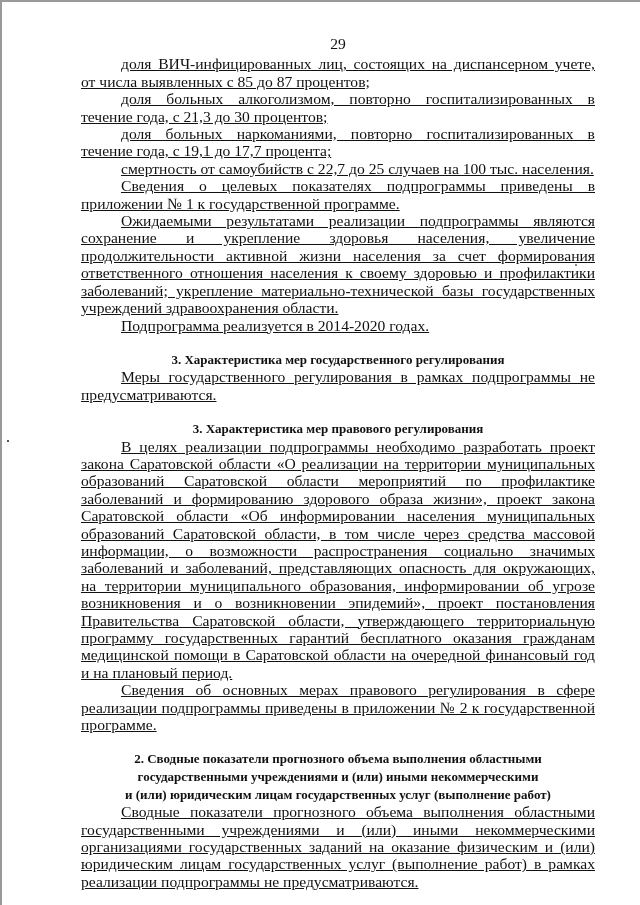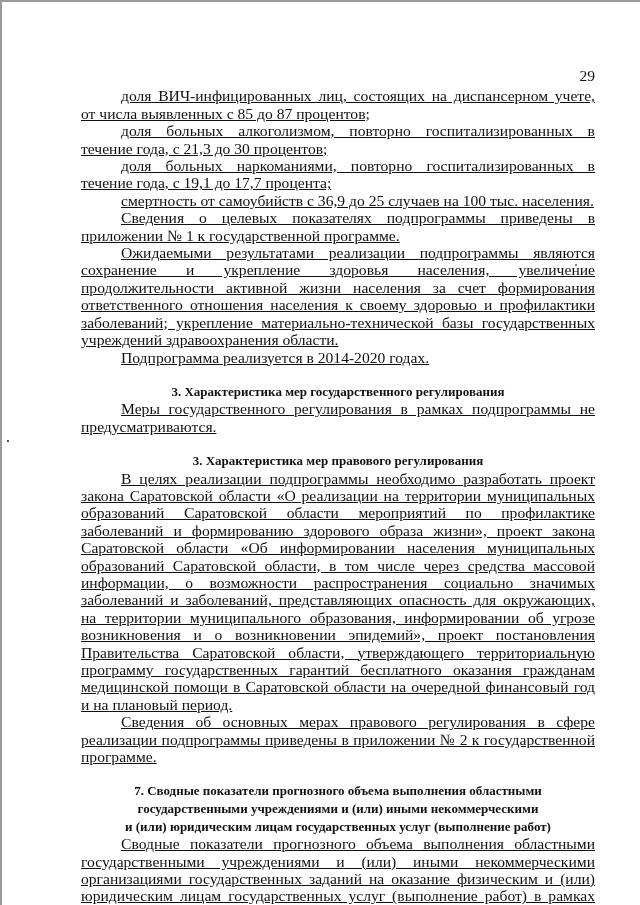--- a/index.html
+++ b/index.html
@@ -5,54 +5,54 @@
   html, body { margin: 0; padding: 0; background: #ffffff; }
   body {
     width: 640px; height: 905px; overflow: hidden; position: relative;
     font-family: "Liberation Serif", "DejaVu Serif", serif;
     color: #111;
     border-top: 2px solid #9a9a9a;
     border-left: 2px solid #9a9a9a;
     box-sizing: border-box;
   }
   .page { position: absolute; left: 79px; top: 33px; width: 514px; font-size: 15.6px; line-height: 17.4px; }
-  .pnum { text-align: right; margin-bottom: 3px; margin-top: 32px; }
+  .pnum { text-align: center; margin-bottom: 3px; }
   p { margin: 0; text-align: justify; text-indent: 40px; text-decoration: underline; }
   .gap { height: 17px; }
   h2 { font-size: 13px; line-height: 17.4px; font-weight: bold; text-align: center; margin: 0; }
   .h5 { line-height: 17.6px; }
   .speck { position: absolute; left: 5px; top: 438px; width: 2px; height: 2px; background: #555; }
   .dot { position: absolute; width: 2px; height: 2px; background: #888; }
 </style>
 </head>
 <body>
 
 <div class="speck"></div>
 <div class="dot" style="left:573px;top:262px;"></div>
 
 <div class="page">
   <div class="pnum">29</div>
 
   <p>доля ВИЧ-инфицированных лиц, состоящих на диспансерном учете, от числа выявленных с 85 до 87 процентов;</p>
   <p>доля больных алкоголизмом, повторно госпитализированных в течение года, с 21,3 до 30 процентов;</p>
   <p>доля больных наркоманиями, повторно госпитализированных в течение года, с 19,1 до 17,7 процента;</p>
-  <p>смертность от самоубийств с 36,9 до 25 случаев на 100 тыс. населения.</p>
+  <p>смертность от самоубийств с 22,7 до 25 случаев на 100 тыс. населения.</p>
   <p>Сведения о целевых показателях подпрограммы приведены в приложении № 1 к государственной программе.</p>
   <p>Ожидаемыми результатами реализации подпрограммы являются сохранение и укрепление здоровья населения, увеличение продолжительности активной жизни населения за счет формирования ответственного отношения населения к своему здоровью и профилактики заболеваний; укрепление материально-технической базы государственных учреждений здравоохранения области.</p>
   <p>Подпрограмма реализуется в 2014-2020 годах.</p>
 
   <div class="gap"></div>
   <h2>3. Характеристика мер государственного регулирования</h2>
   <p>Меры государственного регулирования в рамках подпрограммы не предусматриваются.</p>
 
   <div class="gap"></div>
   <h2>3. Характеристика мер правового регулирования</h2>
   <p>В целях реализации подпрограммы необходимо разработать проект закона Саратовской области «О реализации на территории муниципальных образований Саратовской области мероприятий по профилактике заболеваний и формированию здорового образа жизни», проект закона Саратовской области «Об информировании населения муниципальных образований Саратовской области, в том числе через средства массовой информации, о возможности распространения социально значимых заболеваний и заболеваний, представляющих опасность для окружающих, на территории муниципального образования, информировании об угрозе возникновения и о возникновении эпидемий», проект постановления Правительства Саратовской области, утверждающего территориальную программу государственных гарантий бесплатного оказания гражданам медицинской помощи в Саратовской области на очередной финансовый год и на плановый период.</p>
   <p>Сведения об основных мерах правового регулирования в сфере реализации подпрограммы приведены в приложении № 2 к государственной программе.</p>
 
   <div class="gap"></div>
   <h2 class="h5">
-    <div>7. Сводные показатели прогнозного объема выполнения областными</div>
+    <div>2. Сводные показатели прогнозного объема выполнения областными</div>
     <div>государственными учреждениями и (или) иными некоммерческими</div>
     <div>и (или) юридическим лицам государственных услуг (выполнение работ)</div>
   </h2>
   <p>Сводные показатели прогнозного объема выполнения областными государственными учреждениями и (или) иными некоммерческими организациями государственных заданий на оказание физическим и (или) юридическим лицам государственных услуг (выполнение работ) в рамках реализации подпрограммы не предусматриваются.</p>
 </div>
 
 </body></html>

